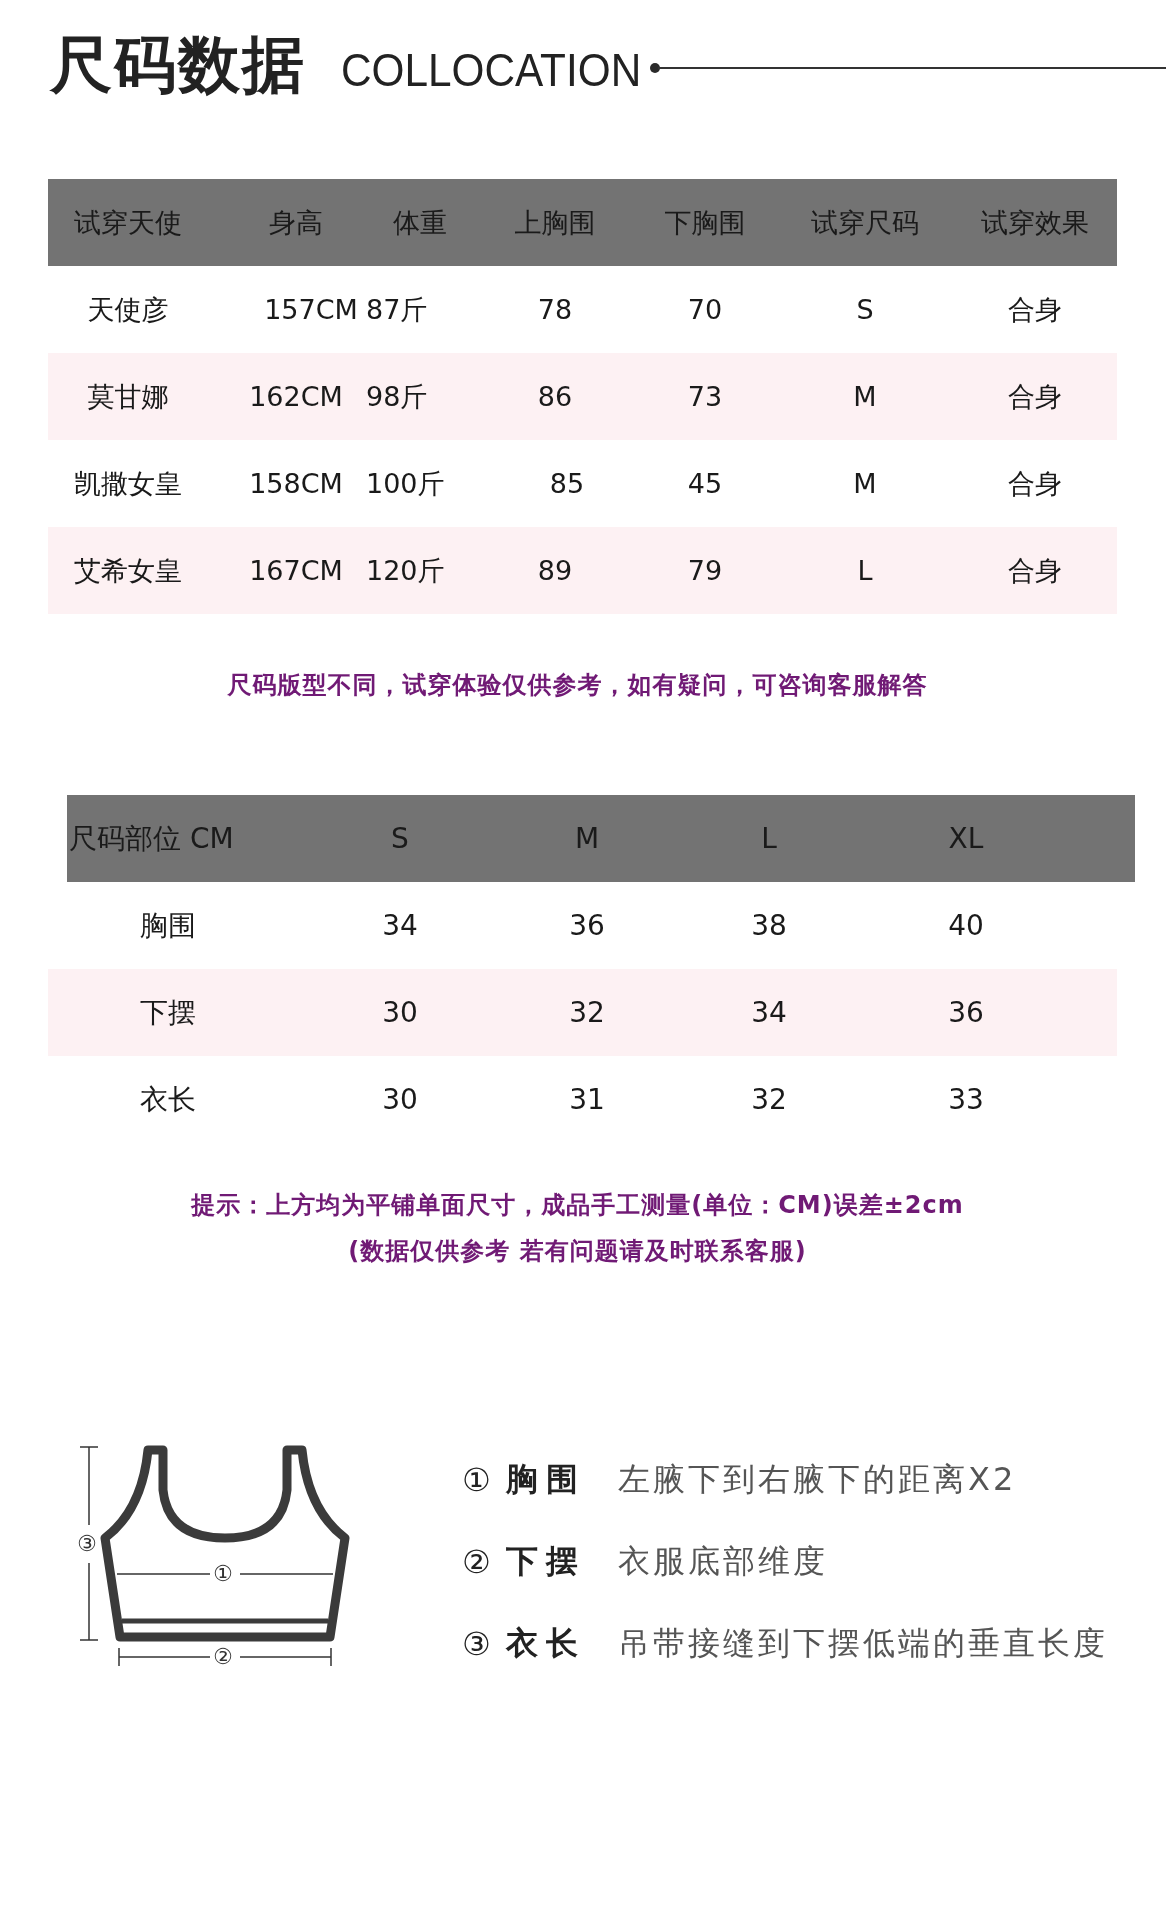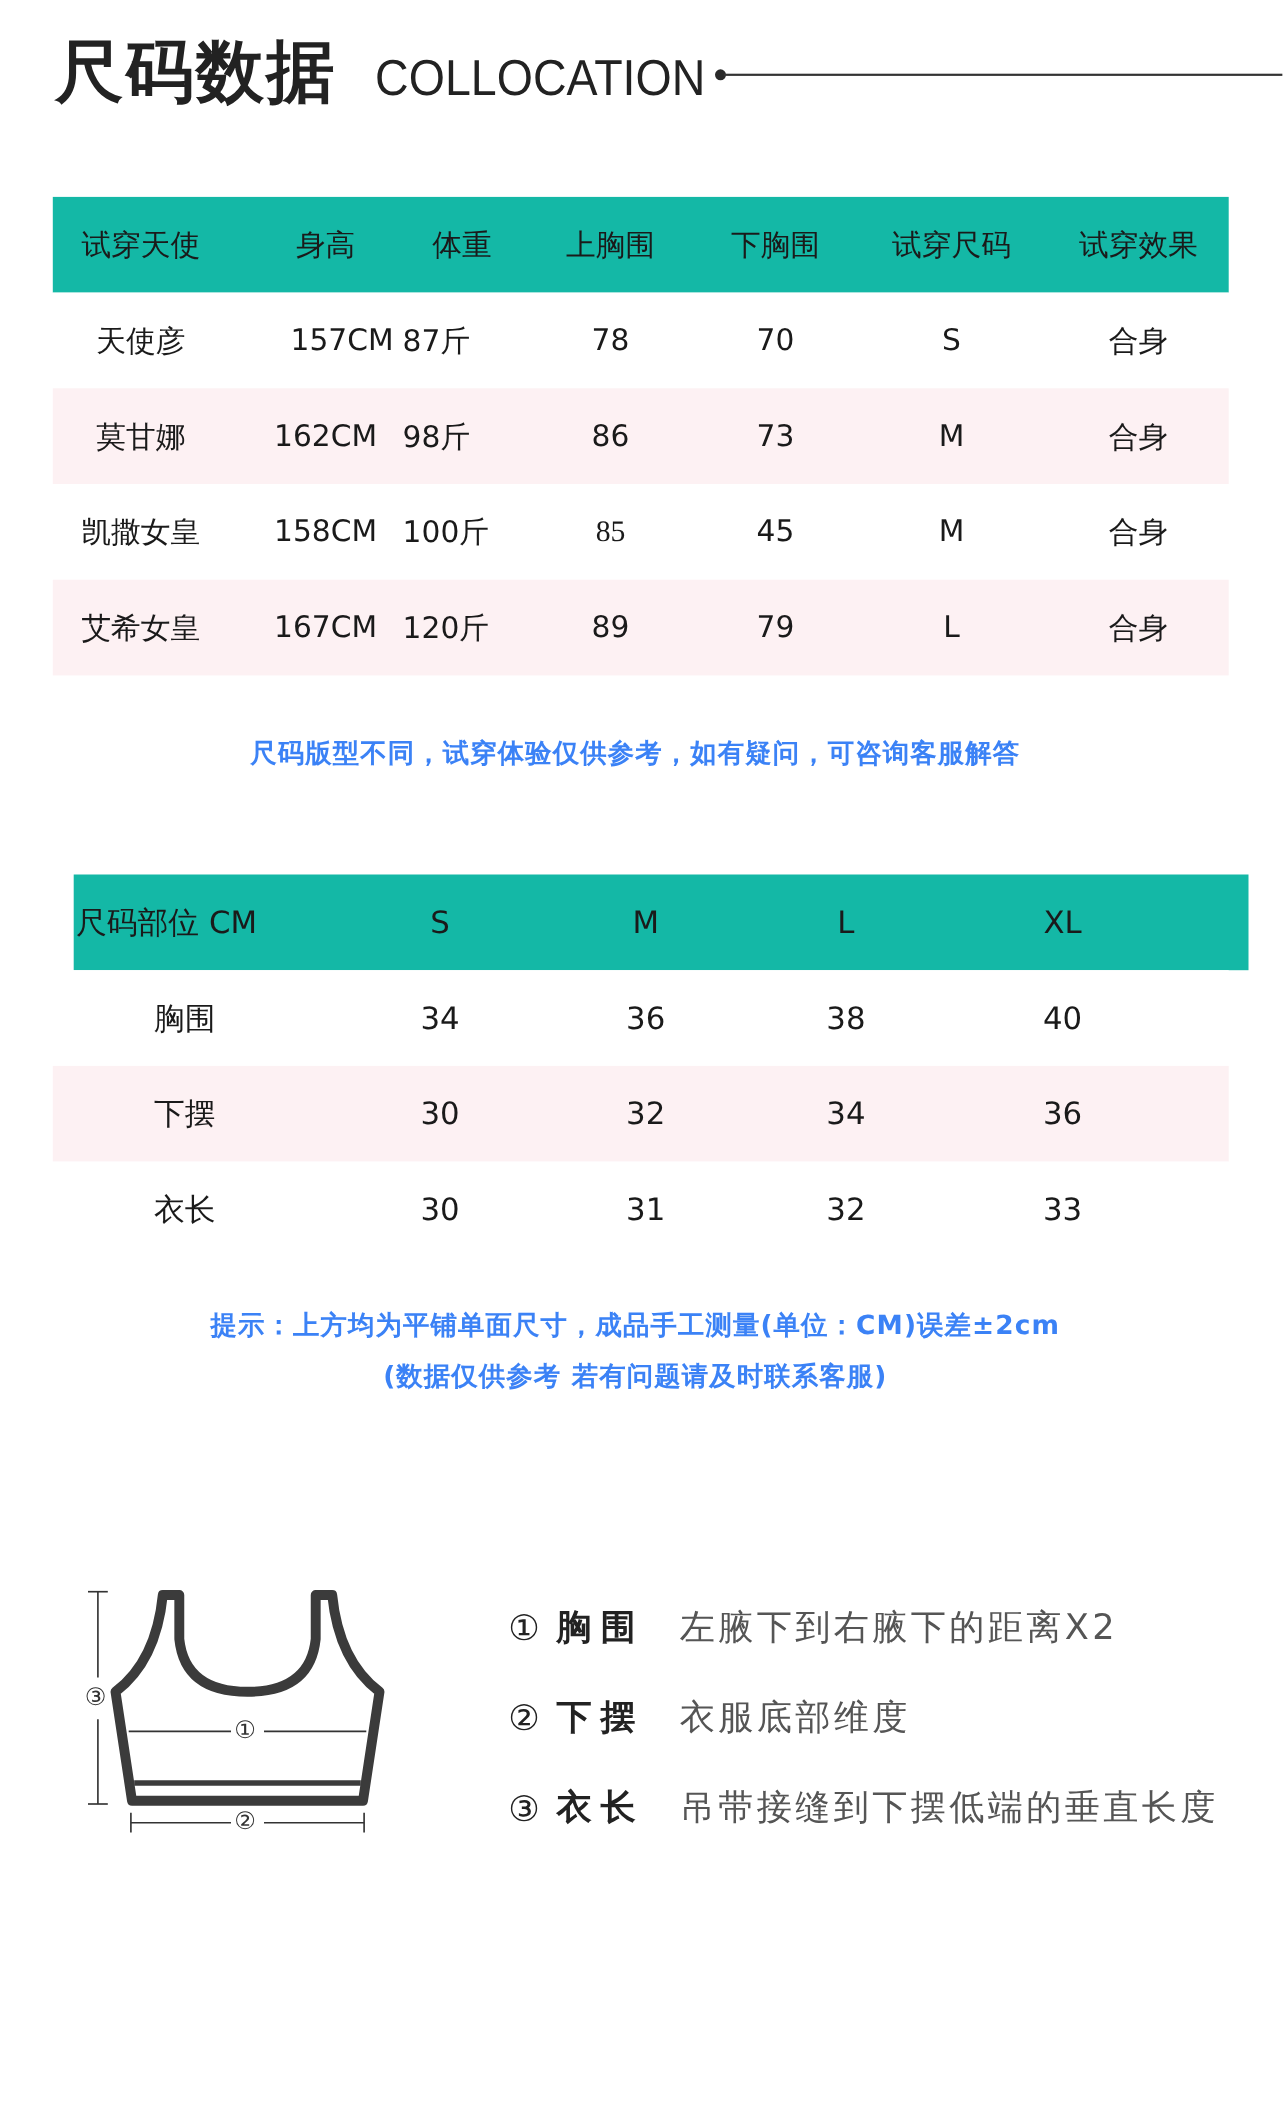--- a/index.html
+++ b/index.html
@@ -22,35 +22,35 @@
     .title-dot {
       position: absolute; left: 650px; top: 63px; width: 10px; height: 10px;
       border-radius: 50%; background: #2a2a2a;
     }
     .title-line {
       position: absolute; left: 658px; top: 67px; width: 508px; height: 2px; background: #333;
     }
 
     
     .row { position: absolute; display: flex; align-items: center; }
-    .row.head { background: #14b8a6; }
+    .row.head { background: #737373; }
     .row.tint { background: #fdf1f3; }
     .row.plain { background: #ffffff; }
     .cell {
       position: absolute; top: 0; height: 100%;
       display: flex; align-items: center; justify-content: center;
       font-size: 27px; color: #1a1a1a; white-space: nowrap;
     }
     .t1 .cell { font-family: "DejaVu Sans", sans-serif; }
     .t2 .cell { font-family: "DejaVu Sans", sans-serif; font-size: 28px; }
 
     
     .note {
       position: absolute; left: 0; width: 1155px; text-align: center;
-      font-family: "DejaVu Sans", sans-serif; font-weight: bold; color: #3b82f6;
+      font-family: "DejaVu Sans", sans-serif; font-weight: bold; color: #701a75;
       font-size: 24px; letter-spacing: 1px;
     }
 
     
     .diagram { position: absolute; left: 60px; top: 1420px; width: 300px; height: 260px; }
     .legend { position: absolute; left: 462px; top: 1455px; width: 700px; }
     .legend-item { position: absolute; left: 0; height: 50px; display: flex; align-items: center; white-space: nowrap; }
     .legend-num { font-family: "DejaVu Sans", sans-serif; font-size: 32px; color: #222; width: 44px; }
     .legend-term { font-family: "DejaVu Sans", sans-serif; font-weight: bold; font-size: 32px; color: #222; letter-spacing: 8px; width: 112px; }
     .legend-desc { font-family: "DejaVu Sans", sans-serif; font-size: 32px; color: #555; letter-spacing: 3px; }
@@ -94,21 +94,21 @@
     <div class="cell" style="left:432px; width:150px;">86</div>
     <div class="cell" style="left:582px; width:150px;">73</div>
     <div class="cell" style="left:732px; width:170px;">M</div>
     <div class="cell" style="left:902px; width:170px;">合身</div>
   </div>
 
   <div class="row plain" style="left:48px; top:440px; width:1069px; height:87px;">
     <div class="cell" style="left:0; width:160px;">凯撒女皇</div>
     <div class="cell" style="left:184px; width:128px;">158CM</div>
     <div class="cell" style="left:318px; width:100px; justify-content:flex-start;">100斤</div>
-    <div class="cell" style="left:432px; width:150px;font-family:Liberation Serif, serif;">85</div>
+    <div class="cell" style="left:444px; width:150px;">85</div>
     <div class="cell" style="left:582px; width:150px;">45</div>
     <div class="cell" style="left:732px; width:170px;">M</div>
     <div class="cell" style="left:902px; width:170px;">合身</div>
   </div>
 
   <div class="row tint" style="left:48px; top:527px; width:1069px; height:87px;">
     <div class="cell" style="left:0; width:160px;">艾希女皇</div>
     <div class="cell" style="left:184px; width:128px;">167CM</div>
     <div class="cell" style="left:318px; width:100px; justify-content:flex-start;">120斤</div>
     <div class="cell" style="left:432px; width:150px;">89</div>

